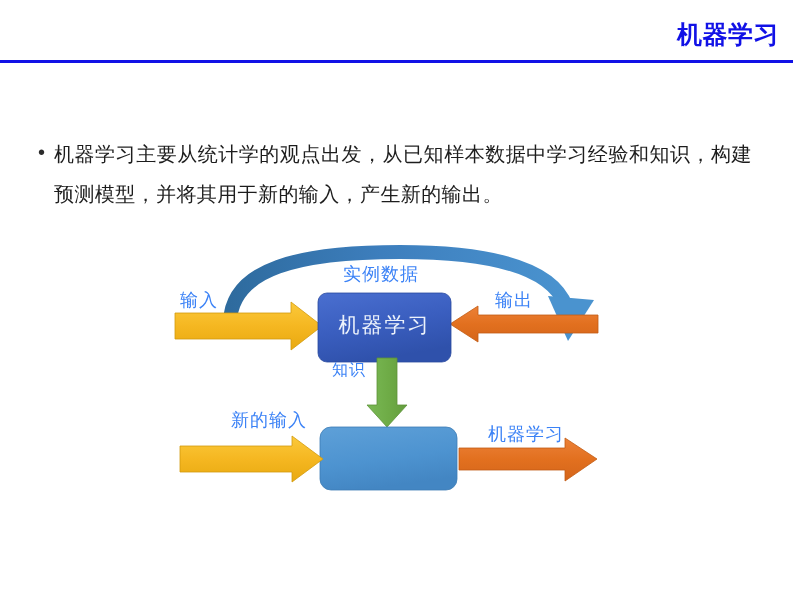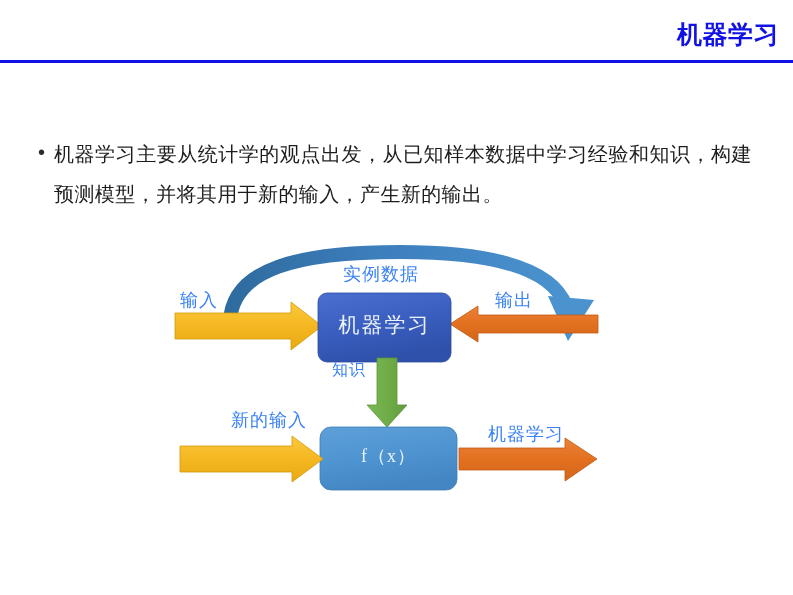--- a/index.html
+++ b/index.html
@@ -199,14 +199,13 @@
   </svg>
 
   <div class="dg-label" id="label-input">输入</div>
   <div class="dg-label" id="label-data">实例数据</div>
   <div class="dg-label" id="label-output">输出</div>
   <div class="dg-label" id="label-knowledge">知识</div>
   <div class="dg-label" id="label-new-input">新的输入</div>
   <div class="dg-label" id="label-new-output">机器学习</div>
 
   <div class="box-label" id="label-ml-box">机器学习</div>
-  <div class="box-label" id="label-fx-box">f（x）</div>
 </div>
 
 </body></html>

